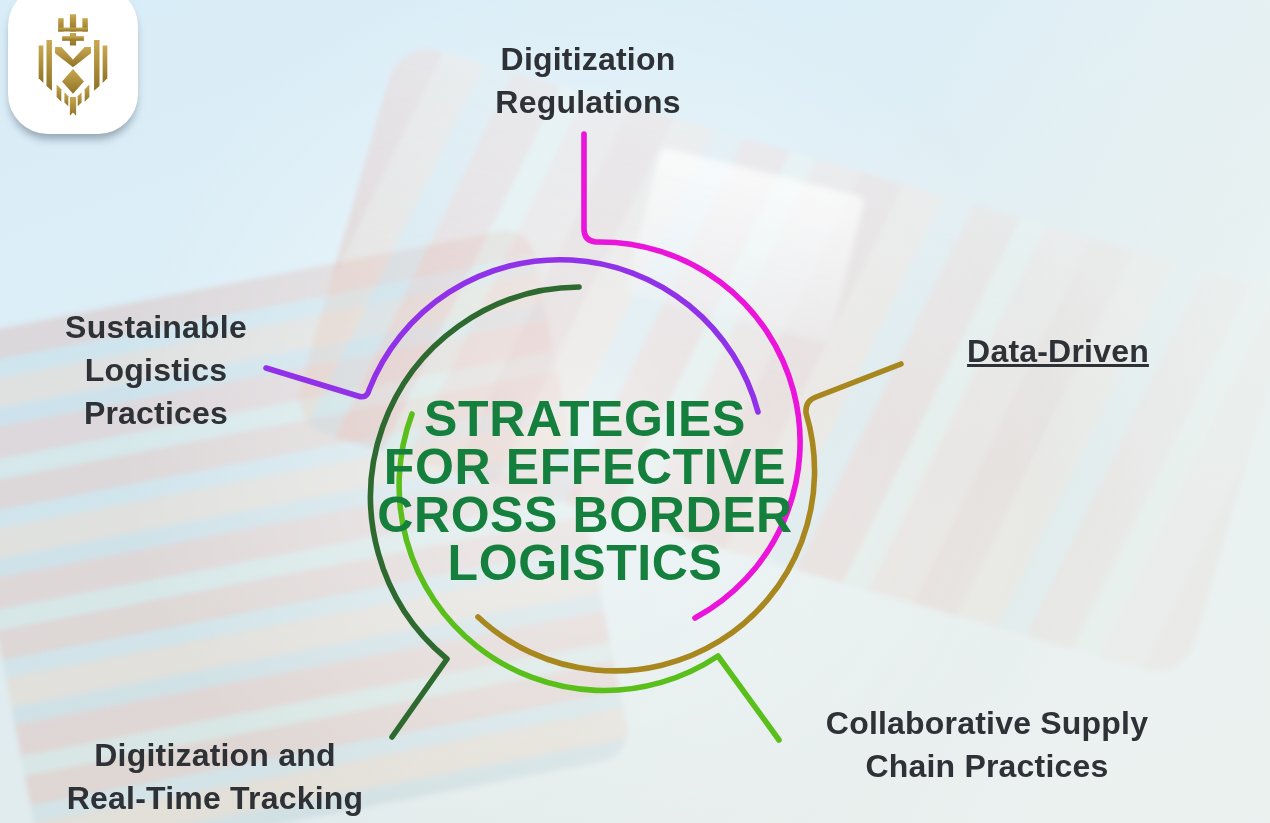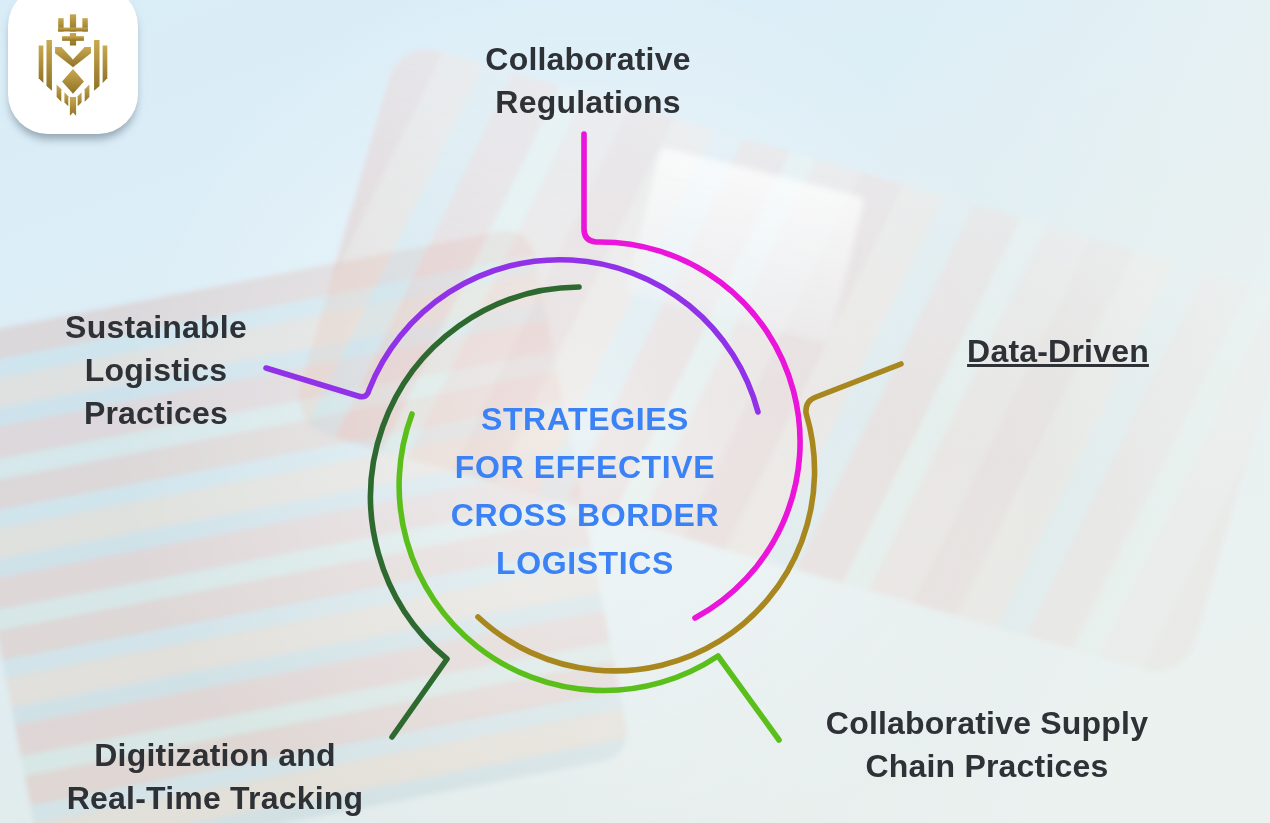--- a/index.html
+++ b/index.html
@@ -60,22 +60,22 @@
   svg.diagram path{fill:none;stroke-width:5.6px;stroke-linecap:round;stroke-linejoin:round;}
   
   .label{
     position:absolute;transform:translateX(-50%);
     text-align:center;color:#2e3136;font-weight:700;
     font-size:32px;line-height:43px;letter-spacing:.2px;white-space:nowrap;
   }
   .label span{display:block;}
   .center-title{
     position:absolute;left:585px;top:395px;transform:translateX(-50%);
-    text-align:center;color:#3b82f6;font-weight:700;
-    font-size:32px;line-height:48px;letter-spacing:.6px;white-space:nowrap;
+    text-align:center;color:#15803d;font-weight:700;
+    font-size:50px;line-height:48px;letter-spacing:.6px;white-space:nowrap;
     text-transform:uppercase;
   }
   .center-title span{display:block;}
   .pos-regulations{left:588px;top:38px;}
   .pos-sustainable{left:156px;top:306px;}
   .pos-datadriven{left:1058px;top:330px;text-decoration:underline;}
   .pos-digitization{left:215px;top:702px;margin-top:32px;}
   .pos-collaborative{left:987px;top:702px;}
 </style>
 </head>
@@ -129,21 +129,21 @@
       <polygon points="29,90 35,96 35,112 29,106"></polygon>
       <polygon points="71,90 65,96 65,112 71,106"></polygon>
       <polygon points="39,100 44,105 44,118 39,113"></polygon>
       <polygon points="61,100 56,105 56,118 61,113"></polygon>
       <polygon points="46,106 54,106 54,130 50,126 46,130"></polygon>
     </g>
   </svg>
 </div>
 
 <div class="label pos-regulations">
-  <span>Collaborative</span>
+  <span>Digitization</span>
   <span>Regulations</span>
 </div>
 
 <div class="label pos-sustainable">
   <span>Sustainable</span>
   <span>Logistics</span>
   <span>Practices</span>
 </div>
 
 <div class="label pos-datadriven">

